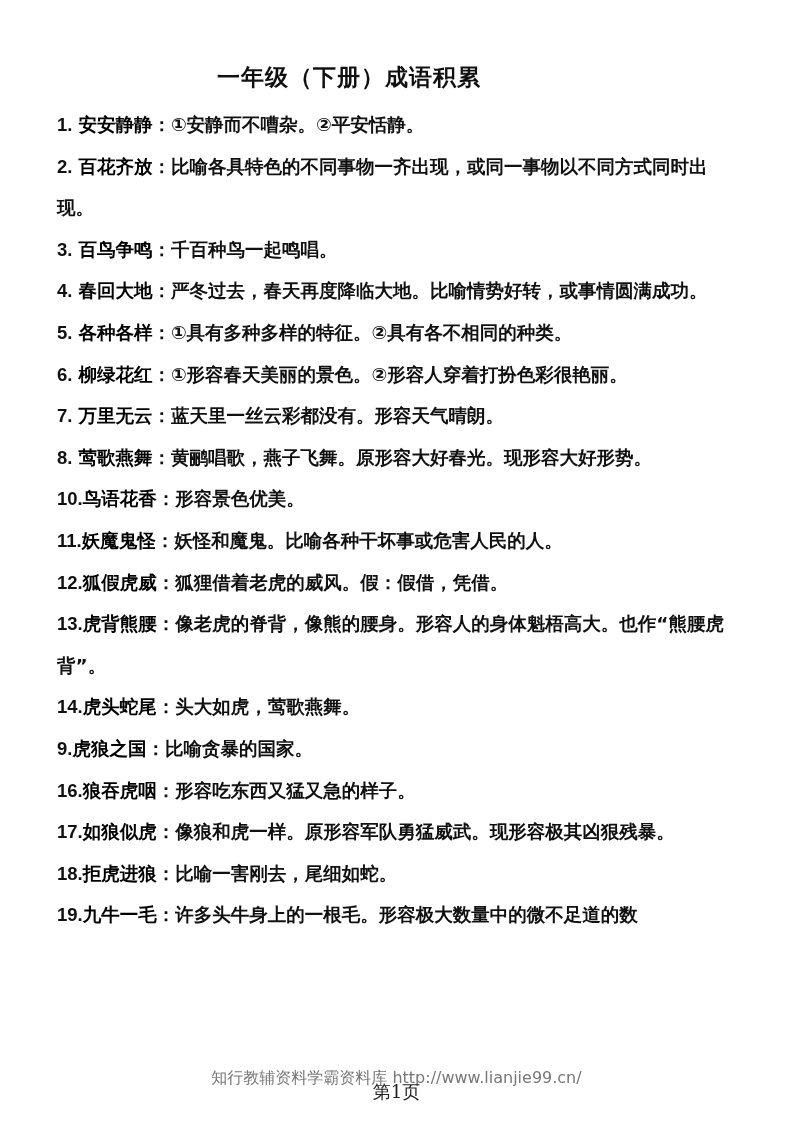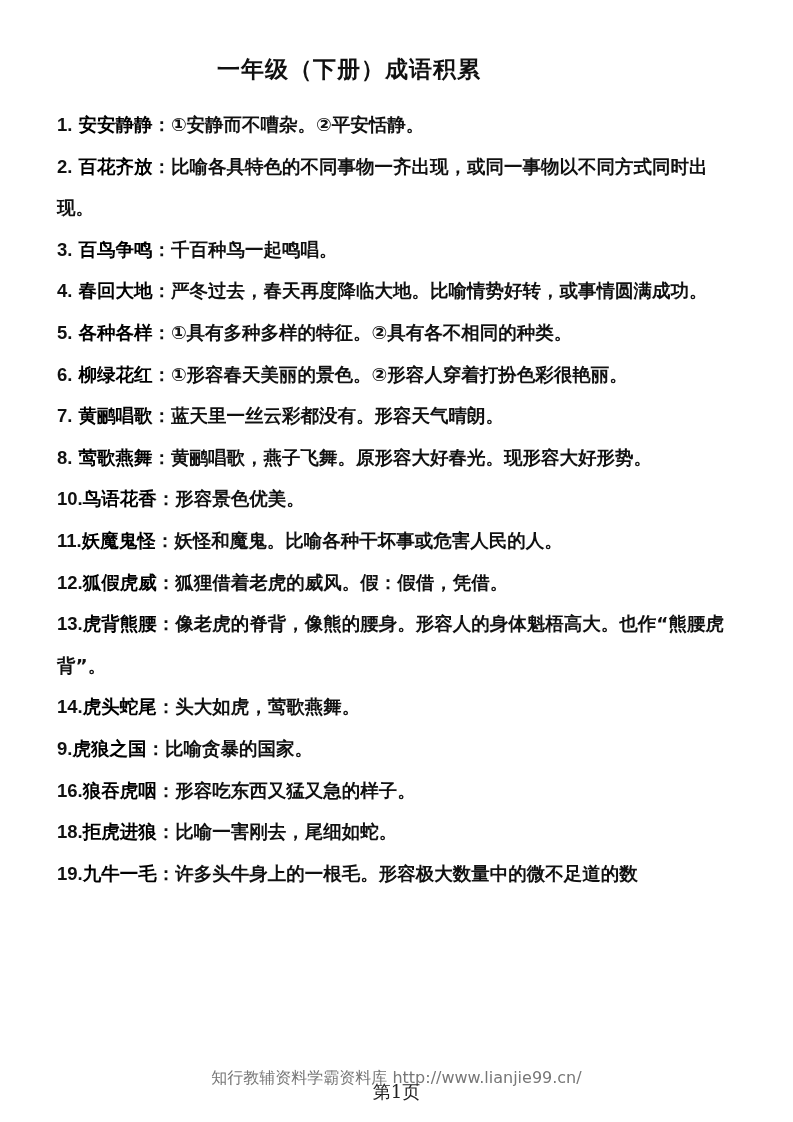--- a/index.html
+++ b/index.html
@@ -1,21 +1,21 @@
 <!DOCTYPE html>
 <html><head>
   <meta charset="utf-8">
   <style>
     html, body { margin: 0; padding: 0; }
     body {
       width: 793px; height: 1122px; background: #ffffff; position: relative; overflow: hidden;
       font-family: "DejaVu Sans", "Liberation Sans", sans-serif; color: #111111;
     }
     .title {
-      position: absolute; top: 54px; left: 0; width: 698px; text-align: center;
+      position: absolute; top: 62px; left: 0; width: 698px; text-align: center;
       font-size: 23px; font-weight: bold; letter-spacing: 1px; color: #111;
     }
     .entries { position: absolute; top: 104px; left: 57px; width: 680px; }
     .entry {
       font-size: 18.5px; font-weight: bold; line-height: 41.6px; margin: 0; white-space: normal;
       word-break: break-all;
     }
     .num { font-family: "Liberation Sans", sans-serif; font-weight: bold; }
     .num.sp { margin-right: 6px; }
     .idiom { color: #000000; }
@@ -33,27 +33,28 @@
 
 <div class="title">一年级（下册）成语积累</div>
 
 <div class="entries">
   <p class="entry"><span class="num sp">1.</span><span class="idiom">安安静静</span><span>：</span><span>①安静而不嘈杂。②平安恬静。</span></p>
   <p class="entry"><span class="num sp">2.</span><span class="idiom">百花齐放</span><span>：</span><span>比喻各具特色的不同事物一齐出现，或同一事物以不同方式同时出现。</span></p>
   <p class="entry"><span class="num sp">3.</span><span class="idiom">百鸟争鸣</span><span>：</span><span>千百种鸟一起鸣唱。</span></p>
   <p class="entry"><span class="num sp">4.</span><span class="idiom">春回大地</span><span>：</span><span>严冬过去，春天再度降临大地。比喻情势好转，或事情圆满成功。</span></p>
   <p class="entry"><span class="num sp">5.</span><span class="idiom">各种各样</span><span>：</span><span>①具有多种多样的特征。②具有各不相同的种类。</span></p>
   <p class="entry"><span class="num sp">6.</span><span class="idiom">柳绿花红</span><span>：</span><span>①形容春天美丽的景色。②形容人穿着打扮色彩很艳丽。</span></p>
-  <p class="entry"><span class="num sp">7.</span><span class="idiom">黄鹂唱歌</span><span>：</span><span>蓝天里一丝云彩都没有。形容天气晴朗。</span></p>
+  <p class="entry"><span class="num sp">7.</span><span class="idiom">万里无云</span><span>：</span><span>蓝天里一丝云彩都没有。形容天气晴朗。</span></p>
   <p class="entry"><span class="num sp">8.</span><span class="idiom">莺歌燕舞</span><span>：</span><span>黄鹂唱歌，燕子飞舞。原形容大好春光。现形容大好形势。</span></p>
   <p class="entry"><span class="num">10.</span><span class="idiom">鸟语花香</span><span>：</span><span>形容景色优美。</span></p>
   <p class="entry"><span class="num">11.</span><span class="idiom">妖魔鬼怪</span><span>：</span><span>妖怪和魔鬼。比喻各种干坏事或危害人民的人。</span></p>
   <p class="entry"><span class="num">12.</span><span class="idiom">狐假虎威</span><span>：</span><span>狐狸借着老虎的威风。假：假借，凭借。</span></p>
   <p class="entry"><span class="num">13.</span><span class="idiom">虎背熊腰</span><span>：</span><span>像老虎的脊背，像熊的腰身。形容人的身体魁梧高大。也作“熊腰虎背”。</span></p>
   <p class="entry"><span class="num">14.</span><span class="idiom">虎头蛇尾</span><span>：</span><span>头大如虎，莺歌燕舞。</span></p>
   <p class="entry"><span class="num">9.</span><span class="idiom">虎狼之国</span><span>：</span><span>比喻贪暴的国家。</span></p>
   <p class="entry"><span class="num">16.</span><span class="idiom">狼吞虎咽</span><span>：</span><span>形容吃东西又猛又急的样子。</span></p>
+  <p class="entry"><span class="num">17.</span><span class="idiom">如狼似虎</span><span>：</span><span>像狼和虎一样。原形容军队勇猛威武。现形容极其凶狠残暴。</span></p>
   <p class="entry"><span class="num">18.</span><span class="idiom">拒虎进狼</span><span>：</span><span>比喻一害刚去，尾细如蛇。</span></p>
   <p class="entry"><span class="num">19.</span><span class="idiom">九牛一毛</span><span>：</span><span>许多头牛身上的一根毛。形容极大数量中的微不足道的数</span></p>
 </div>
 
 <div class="footer">知行教辅资料学霸资料库 http://www.lianjie99.cn/</div>
 <div class="pagenum">第1页</div>
 
 </body></html>

